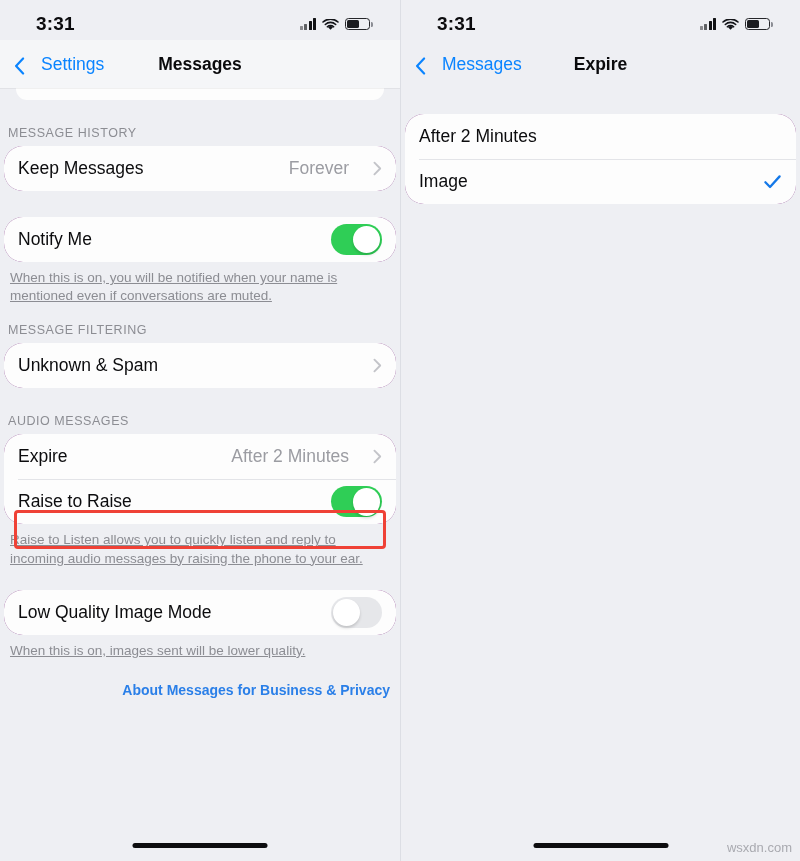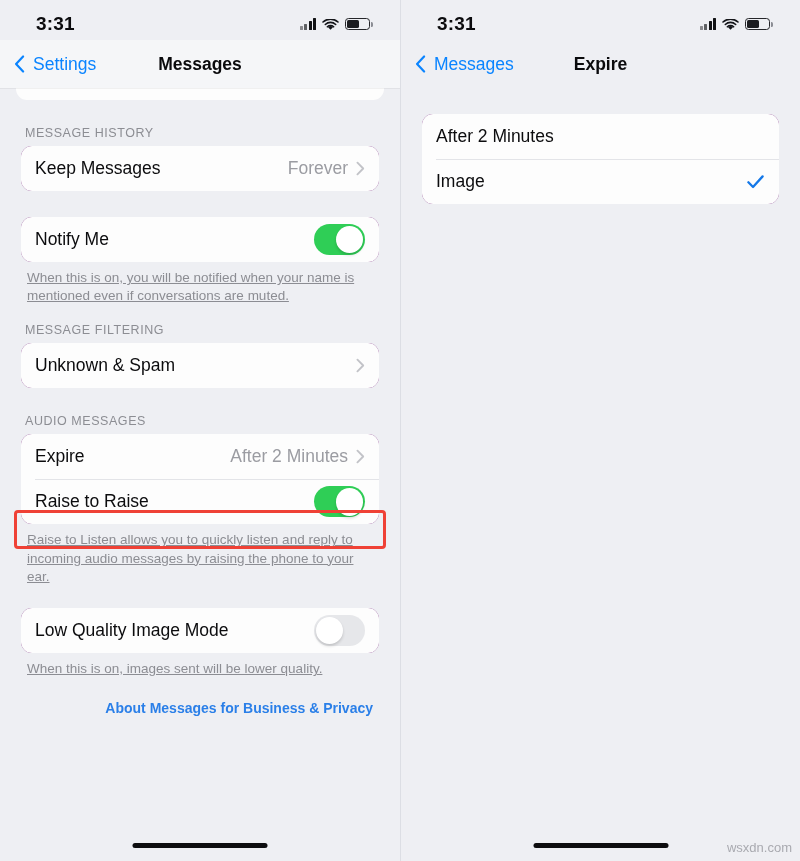--- a/index.html
+++ b/index.html
@@ -88,51 +88,51 @@
     position: relative;
     padding: 0 14px;
     z-index: 4;
   }
   .navbar.opaque {
     background: #f5f6f8;
     box-shadow: 0 0.5px 0 rgba(0,0,0,0.10);
   }
   .nav-back {
     display: flex;
-    align-items: center;
-    gap: 8px;
+    align-items: flex-end;
+    gap: 16px;
     color: #0a84ff;
     font-size: 17.5px;
     cursor: pointer;
   }
   .chev-left {
     width: 11px; height: 18px;
     flex: none;
   }
   .nav-title {
     position: absolute;
     left: 0; right: 0;
     text-align: center;
     font-size: 17.5px;
     font-weight: bold;
     color: #0a0a0c;
     pointer-events: none;
   }
 
   
-  .content { padding: 0 21px; position: relative; }
+  .content { padding: 0 4px; position: relative; }
   .group-header {
     font-size: 12.5px;
     color: #8c8d93;
     letter-spacing: 0.55px;
     padding: 0 4px 6px 4px;
   }
   .card {
     background: #701a75;
-    border-radius: 11px;
+    border-radius: 19px;
     overflow: hidden;
   }
   .row {
     min-height: 45px;
     display: flex;
     align-items: center;
     padding: 0 14px;
     position: relative;
     background: #fdfdfd;
     cursor: pointer;
@@ -145,21 +145,21 @@
     background: #e3e4e8;
   }
   .row-label {
     font-size: 17.5px;
     color: #0c0c0e;
     flex: 1;
   }
   .row-value {
     font-size: 17.5px;
     color: #9b9ca2;
-    margin-right: 8px;
+    margin-right: 24px;
   }
   .chev-right {
     width: 9px; height: 15px;
     flex: none;
     opacity: .82;
   }
   .checkmark { width: 19px; height: 19px; flex: none; }
 
   .footnote {
     font-size: 13.5px;

